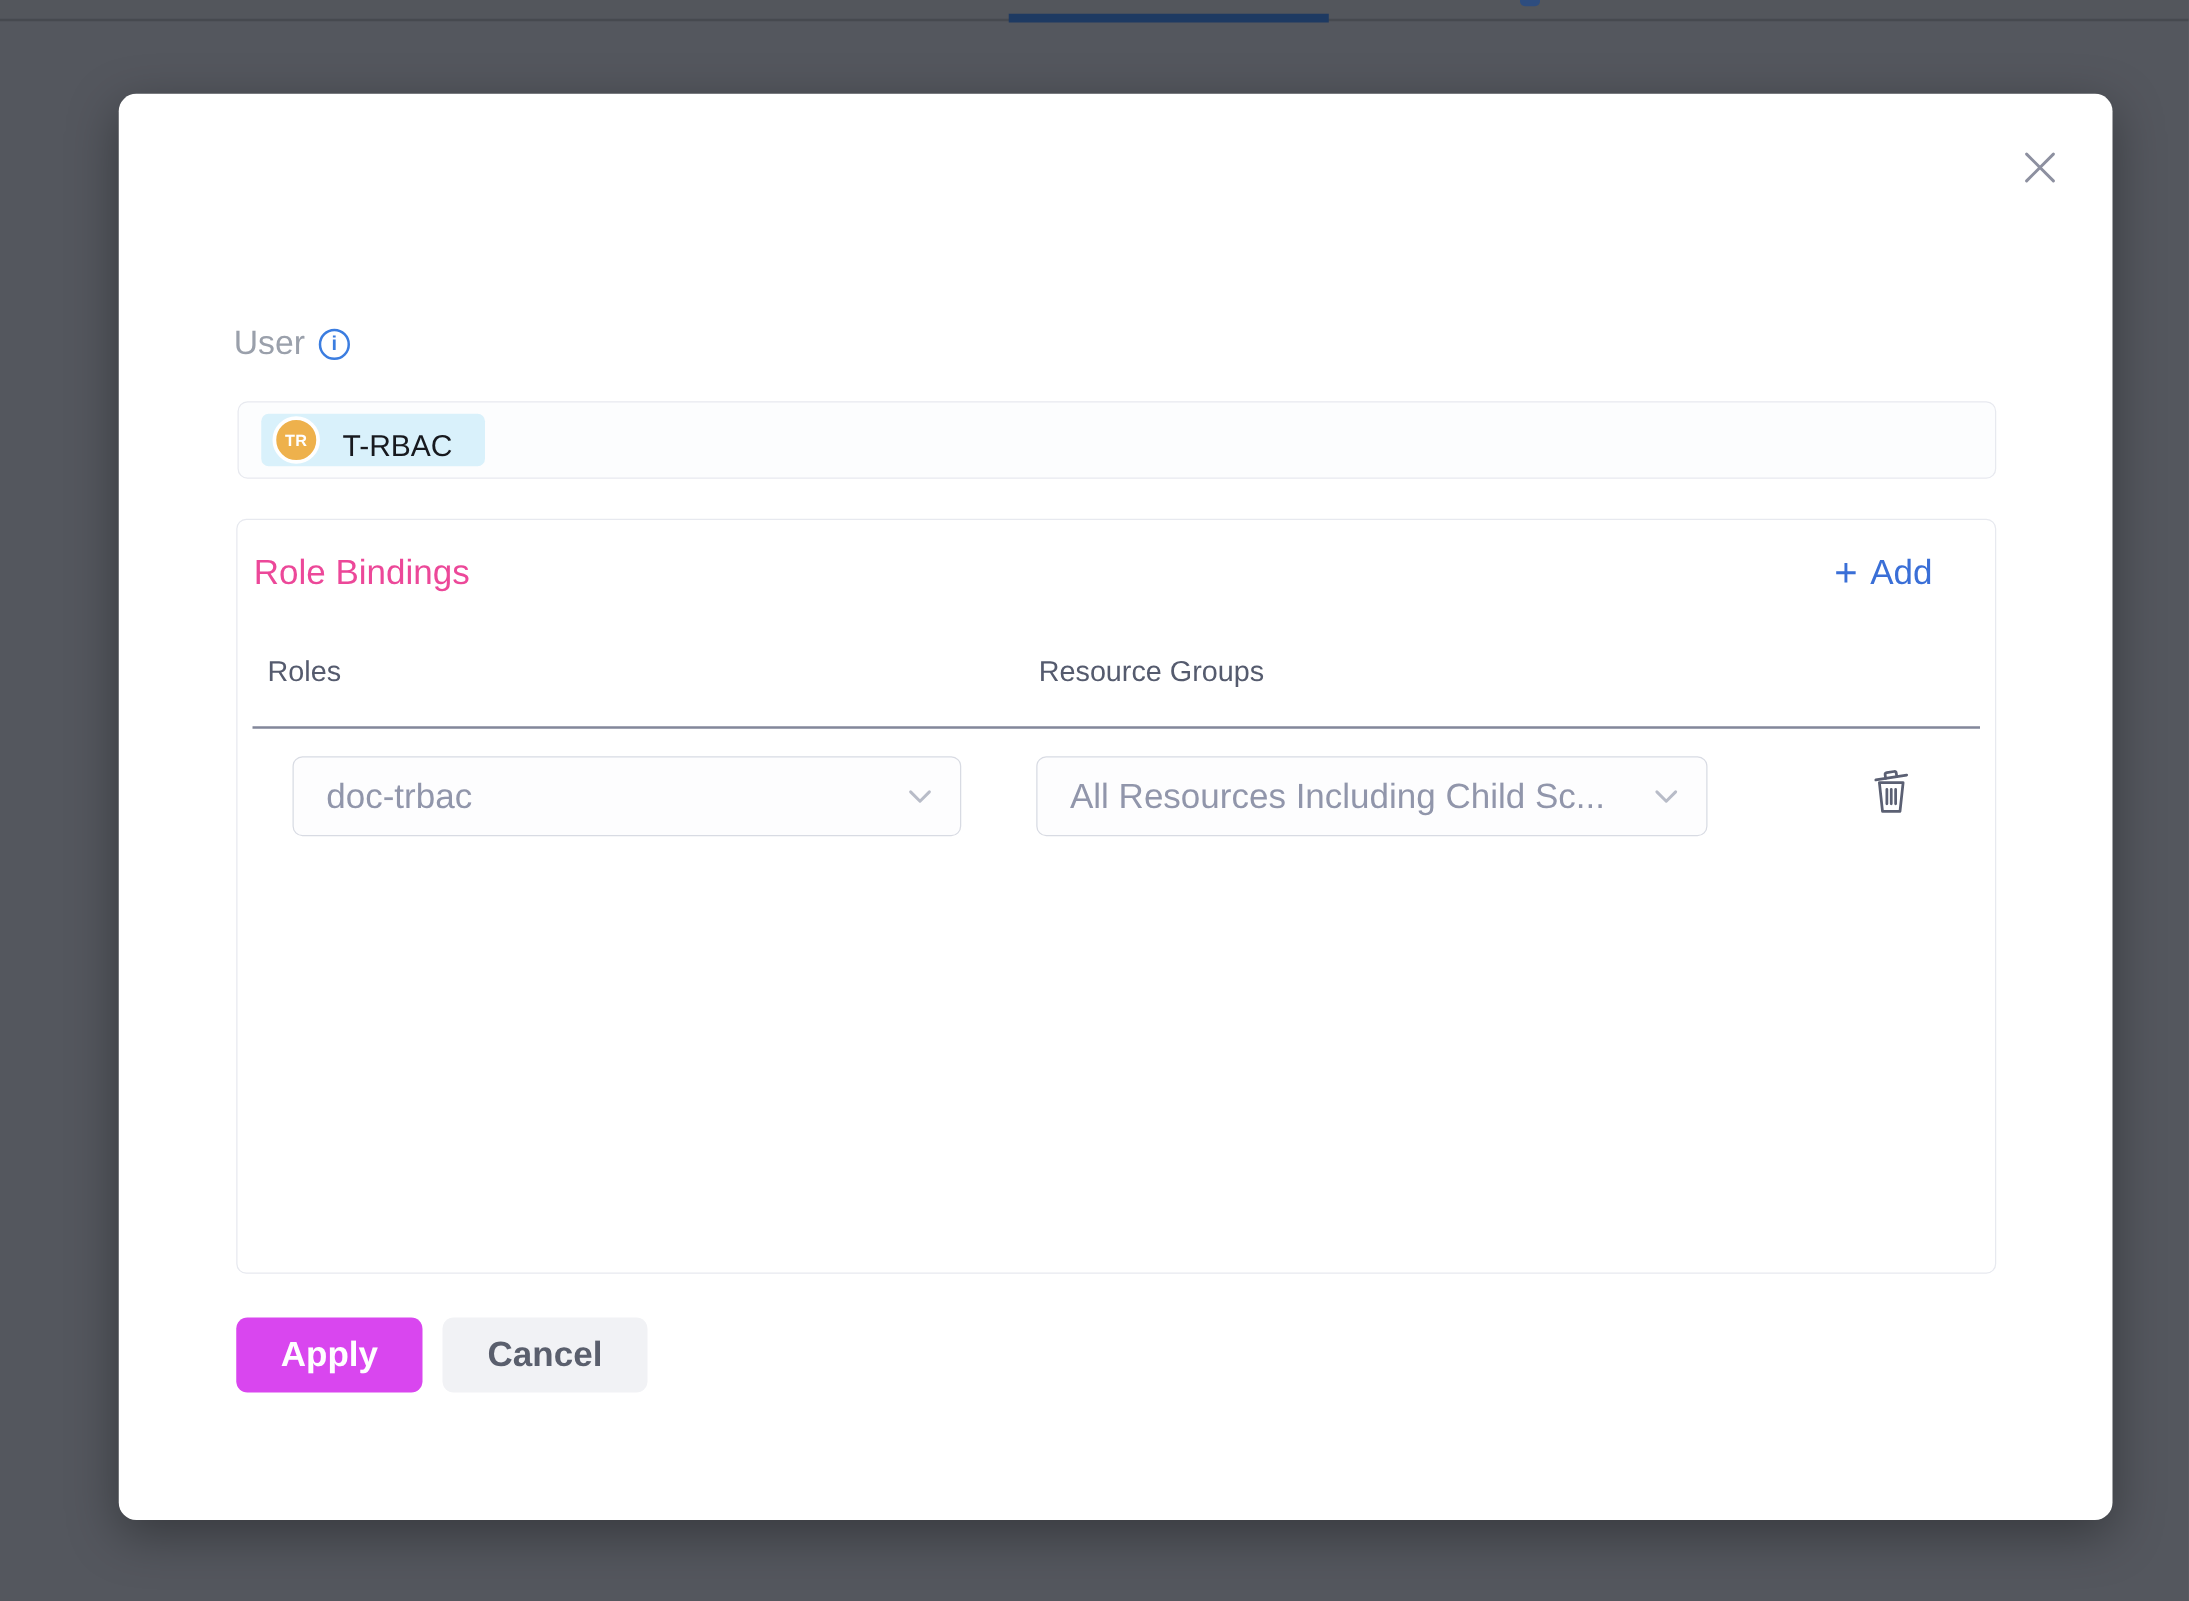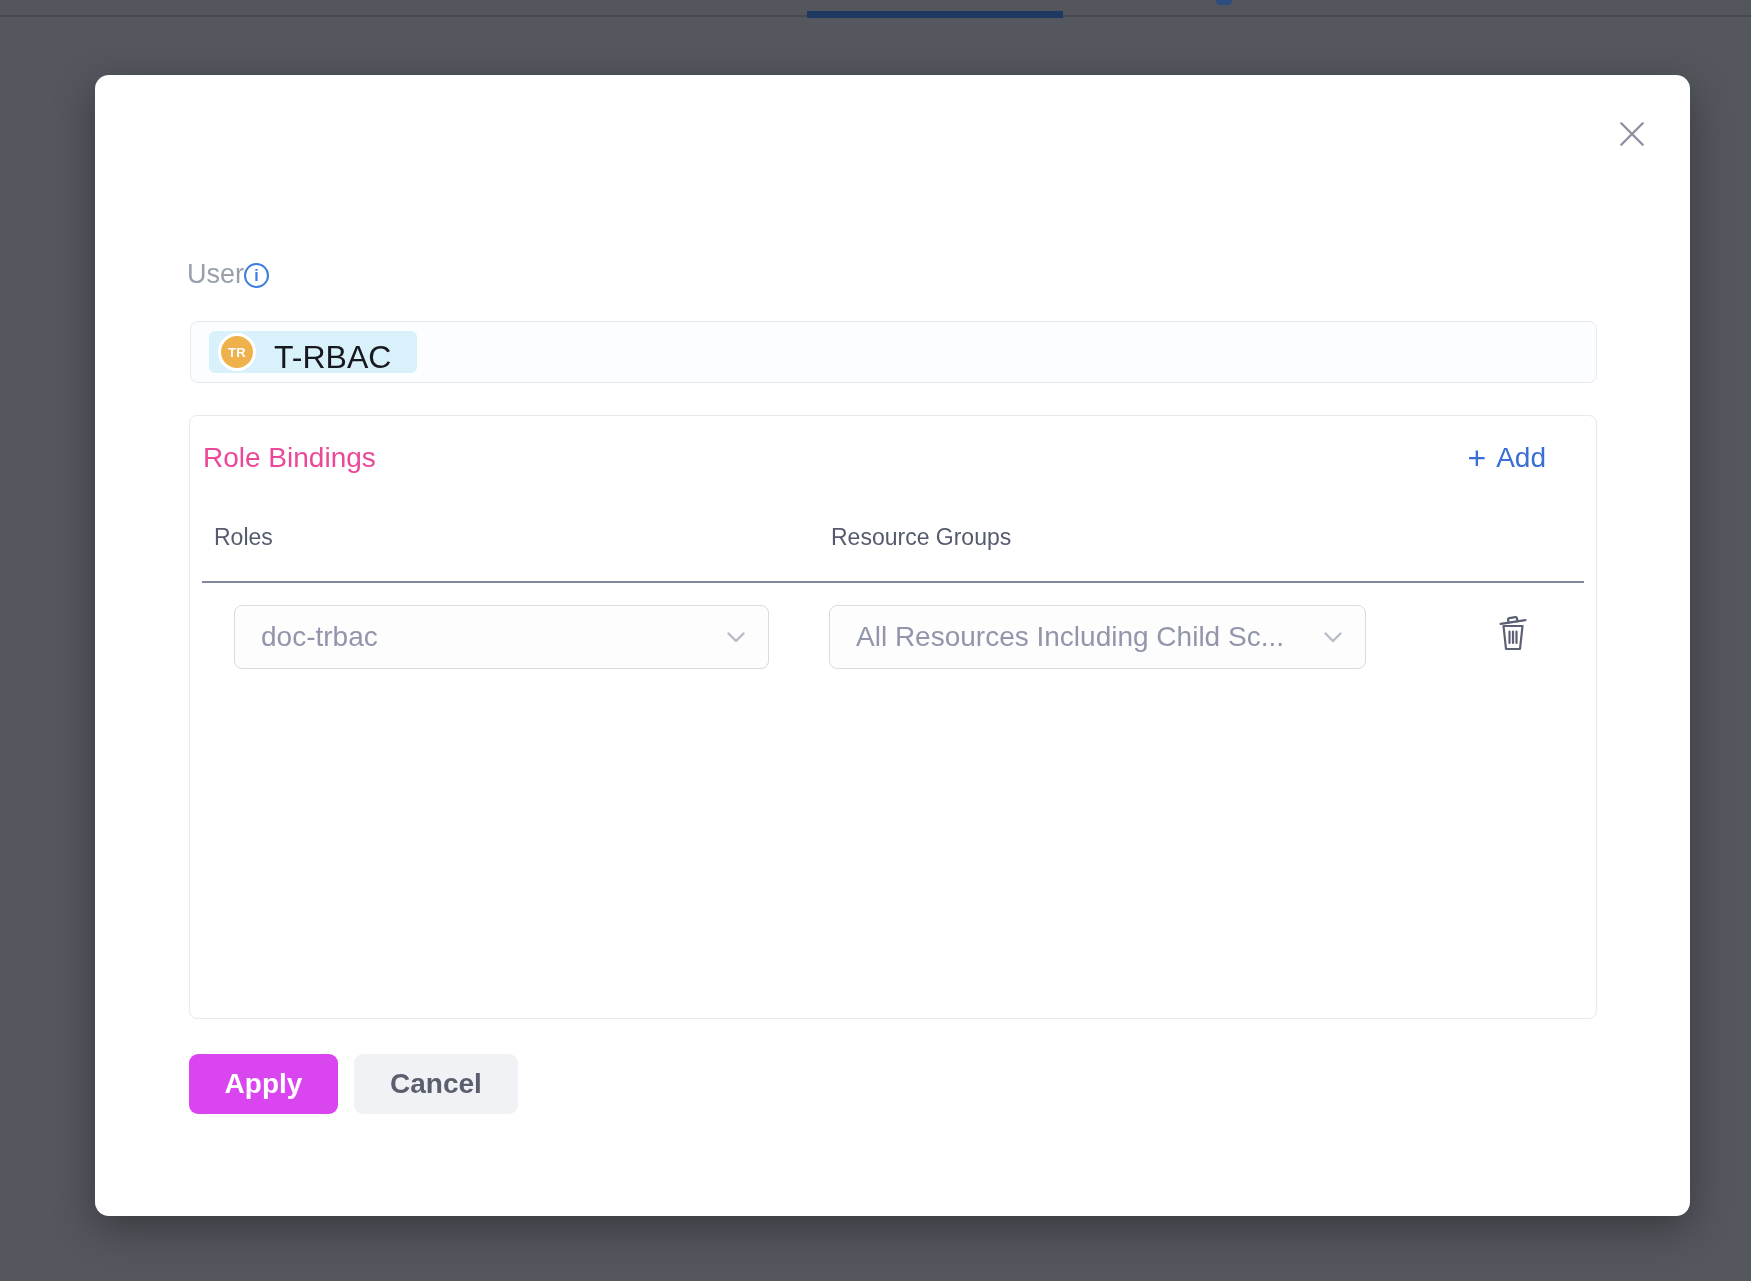--- a/index.html
+++ b/index.html
@@ -33,21 +33,21 @@
     color: #8d90a0; cursor: pointer; background: none; border: none;
   }
   .modal-title {
     position: absolute; left: 92px; top: 82px;
     font-size: 34px; font-weight: bold; color: #17191e; letter-spacing: 0.2px;
   }
 
   
   .user-label-row {
     position: absolute; left: 92px; top: 184px;
-    display: flex; align-items: center; 
+    display: flex; align-items: center; gap: 11px;
   }
   .user-label { font-size: 27px; color: #9aa0ab; }
   .info-icon {
     width: 25px; height: 25px; border: 2px solid #3b7de0; border-radius: 50%;
     color: #3b7de0; font-size: 16px; line-height: 21px; text-align: center;
     font-weight: bold; margin-top: 2px;
   }
   .user-field {
     position: absolute; left: 95px; top: 246px;
     width: 1407px; height: 62px;
@@ -59,21 +59,21 @@
     height: 42px; padding: 0 26px 0 9px;
     background: #d9f1fb; border-radius: 6px;
   }
   .chip-avatar {
     width: 38px; height: 38px; border-radius: 50%;
     background: #eeb14c; border: 3.5px solid #ffffff;
     color: #ffffff; font-size: 13px; font-weight: bold;
     display: flex; align-items: center; justify-content: center;
     margin-right: 18px; letter-spacing: 0.3px;
   }
-  .chip-name { font-size: 32px; color: #17191e; margin-top: 11px; }
+  .chip-name { font-size: 24px; color: #17191e; margin-top: 11px; }
 
   
   .rb-section {
     position: absolute; left: 94px; top: 340px;
     width: 1408px; height: 604px;
     background: #ffffff; border: 1px solid #e7e9ef; border-radius: 8px;
   }
   .rb-title { position: absolute; left: 13px; top: 26px; font-size: 28px; color: #ec4899; }
   .add-btn {
     position: absolute; right: 50px; top: 26px;

